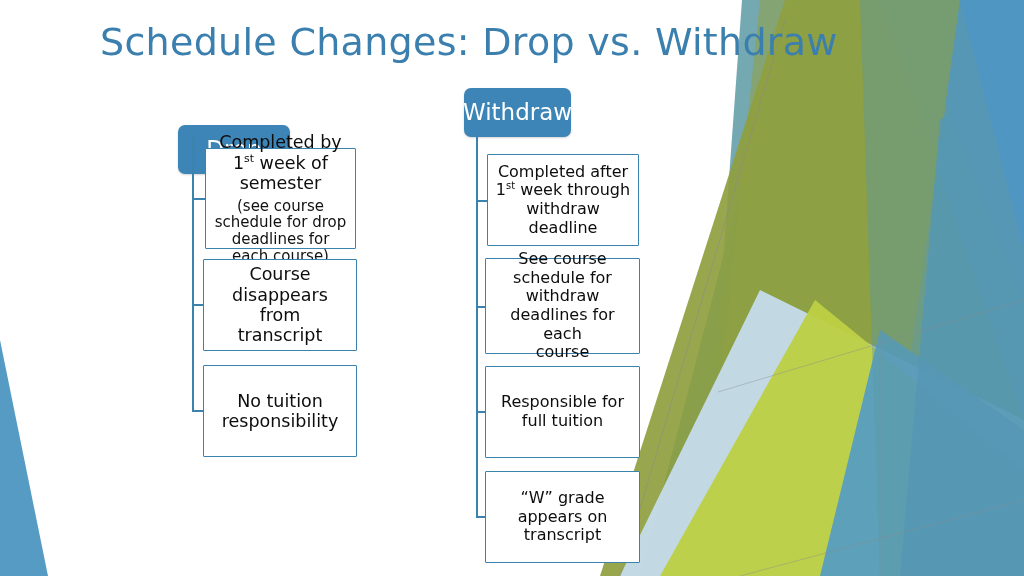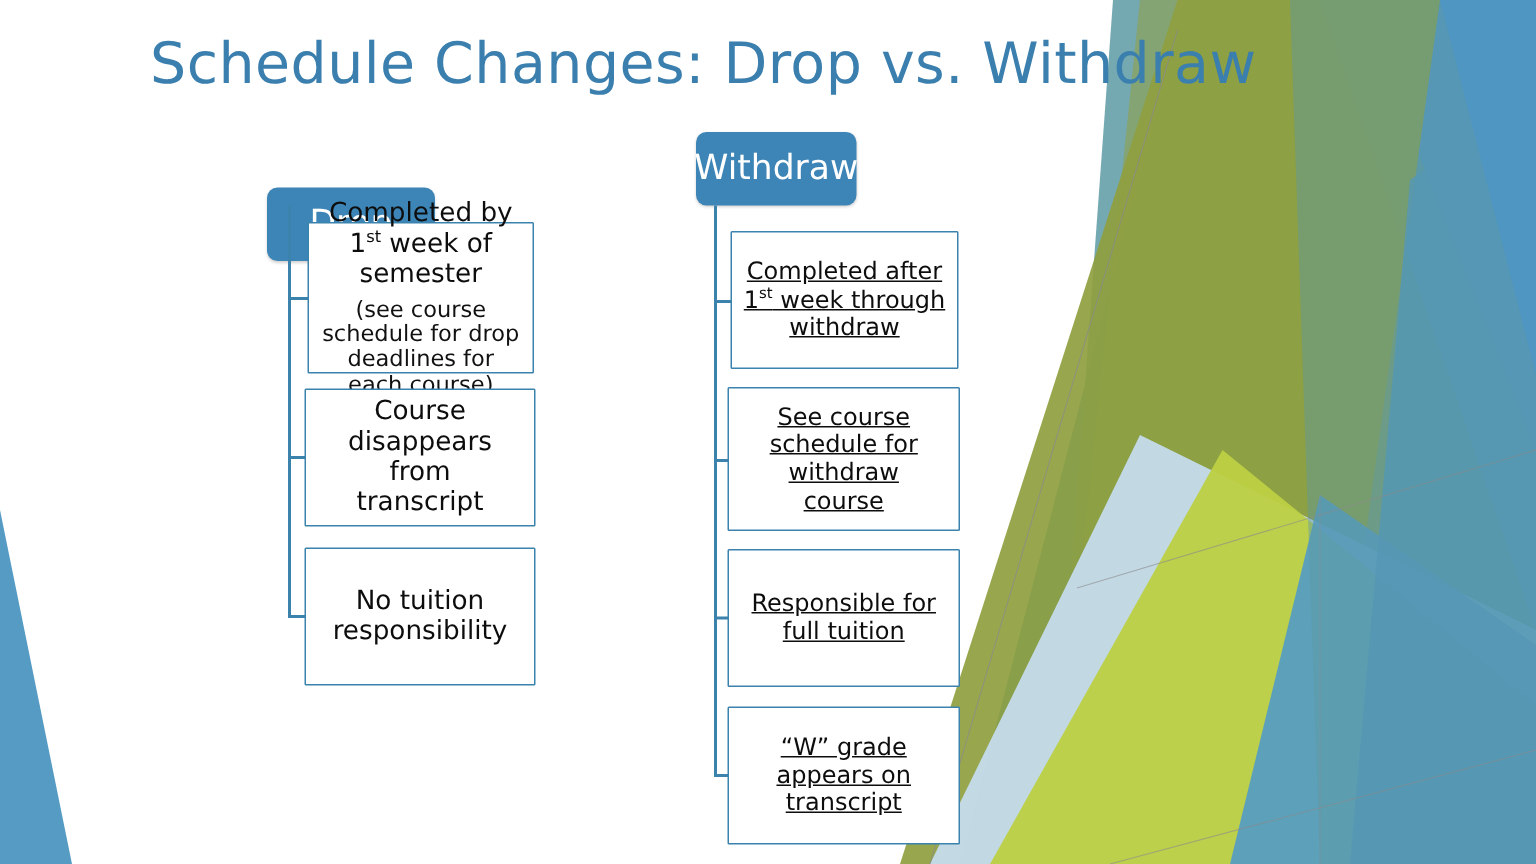--- a/index.html
+++ b/index.html
@@ -80,21 +80,21 @@
     font-size: 17.5px;
     line-height: 1.17;
     color: #0d0d0d;
   }
   .node-sub {
     font-size: 15px;
     line-height: 1.12;
     margin-top: 4px;
     color: #111111;
   }
-  .node-main.small { font-size: 16px; text-decoration: underline; }
+  .node-main.small { font-size: 16px; }
 
   .connector {
     position: absolute;
     background: #3b82ad;
   }
   .conn-v { width: 1.8px; }
   .conn-h { height: 1.8px; }
 
   sup {
     font-size: 0.62em;
@@ -170,28 +170,30 @@
   <div class="connector conn-h" style="left:476px; top:200px; width:14px;"></div>
   <div class="connector conn-h" style="left:476px; top:306px; width:14px;"></div>
   <div class="connector conn-h" style="left:476px; top:411px; width:14px;"></div>
   <div class="connector conn-h" style="left:476px; top:516px; width:14px;"></div>
 
   <div class="node-box" style="left:487px; top:154px; width:152px; height:92px;">
     <div class="node-main small">
       <div>Completed after</div>
       <div><span>1</span><sup>st</sup><span> week through</span></div>
       <div>withdraw</div>
+      <div>deadline</div>
     </div>
   </div>
 
   <div class="node-box" style="left:485px; top:258px; width:155px; height:96px;">
     <div class="node-main small">
       <div>See course</div>
       <div>schedule for</div>
       <div>withdraw</div>
+      <div>deadlines for each</div>
       <div>course</div>
     </div>
   </div>
 
   <div class="node-box" style="left:485px; top:366px; width:155px; height:92px;">
     <div class="node-main small">
       <div>Responsible for</div>
       <div>full tuition</div>
     </div>
   </div>

